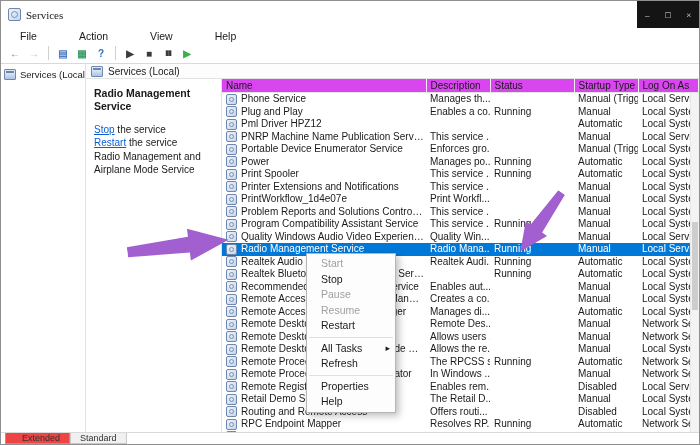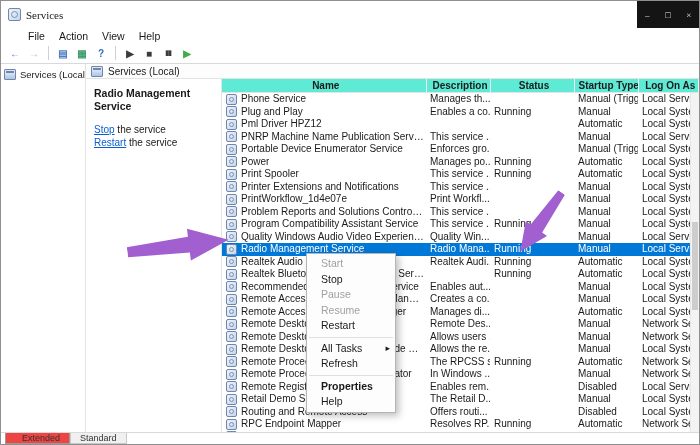--- a/index.html
+++ b/index.html
@@ -12,21 +12,21 @@
   
   .titlebar{height:27px; flex:none; display:flex; align-items:center; padding-left:7px; background:#fff;font-family:Liberation Serif, serif;}
   .app-icon{width:11px;height:11px;border:1px solid #6e87ad;border-radius:2px;
     background:linear-gradient(135deg,#eef3fa,#c7d6ec); position:relative; margin-right:5px;}
   .app-icon::after{content:'';position:absolute;inset:2px;border:1px solid #7d91b4;border-radius:50%;}
   .titlebar .title{font-size:11px;}
   .titlebar .spacer{flex:1;}
   .win-controls{width:62px;height:27px;background:#141414;display:flex;flex:none;}
   .win-controls span{flex:1;display:flex;align-items:center;justify-content:center;color:#e6e6e6;font-size:9px;cursor:default;}
   
-  .menubar{height:15px;flex:none;display:flex;align-items:center;padding-left:20px;font-size:10.5px;}
+  .menubar{height:15px;flex:none;display:flex;align-items:center;padding-left:12px;font-size:10.5px;gap:28px;}
   .mitem{padding:0 7px;}
   
   .toolbar{height:20px;flex:none;display:flex;align-items:center;gap:1px;padding-left:5px;border-bottom:1px solid #d9d9d9;}
   .tbtn{width:18px;height:16px;display:flex;align-items:center;justify-content:center;font-size:10px;font-weight:bold;}
   .tbtn.small{font-size:7px;letter-spacing:-1px;}
   .tsep{width:1px;height:14px;background:#d0d0d0;margin:0 4px;}
   
   .content{flex:1;display:flex;min-height:0;}
   .tree-panel{width:84px;flex:none;border-right:1px solid #e3e3e3;padding-top:3px;}
   .tree-item{display:flex;align-items:center;gap:4px;padding:2px 3px;white-space:nowrap;overflow:hidden;font-size:9.5px;}
@@ -40,41 +40,41 @@
   
   .side-desc{width:136px;flex:none;border-right:1px solid #e3e3e3;padding:8px 8px 0 8px;box-sizing:border-box;}
   .side-title{font-weight:bold;font-size:10.5px;line-height:13px;}
   .side-links{margin-top:10px;line-height:13px;}
   .side-links a{color:var(--link);text-decoration:underline;cursor:pointer;}
   .desc-label{margin-top:18px;}
   .desc-text{margin-top:2px;line-height:12.5px;}
   
   .table-area{flex:1;position:relative;overflow:hidden;min-width:0;}
   table.svc{width:100%;border-collapse:collapse;table-layout:fixed;}
-  table.svc th{height:13px;font-weight:bold;text-align:center;padding:0 0 0 4px;font-size:10px;
-    border-bottom:1px solid #e4e4e4;border-right:1px solid #efefef;white-space:nowrap;overflow:hidden;background:#5eead4;}
+  table.svc th{height:13px;font-weight:normal;text-align:left;padding:0 0 0 4px;font-size:10px;
+    border-bottom:1px solid #e4e4e4;border-right:1px solid #efefef;white-space:nowrap;overflow:hidden;background:#d946ef;}
   table.svc td{height:12.5px;line-height:12.5px;padding:0 2px 0 4px;font-size:10px;white-space:nowrap;overflow:hidden;}
   .cellflex{display:flex;align-items:center;gap:4px;overflow:hidden;}
   .svc-icon{width:9px;height:9px;flex:none;border:1px solid #6e87ad;border-radius:2px;
     background:linear-gradient(135deg,#eef3fa,#c7d6ec);position:relative;}
   .svc-icon::after{content:'';position:absolute;inset:2px;border:1px solid #7d91b4;border-radius:50%;}
   .nm{overflow:hidden;text-overflow:ellipsis;white-space:nowrap;}
   tr.selected td{background:var(--selection);color:#fff;}
   .vscroll{position:absolute;top:14px;right:0;bottom:0;width:8px;background:#f3f3f3;border-left:1px solid #e8e8e8;}
   .vthumb{position:absolute;left:1px;right:1px;top:38%;height:26%;background:#cdcdcd;}
   
   .statusbar{height:11px;flex:none;border-top:1px solid #d9d9d9;display:flex;align-items:stretch;padding-left:4px;background:#fff;}
   .stab{font-size:9px;line-height:10px;padding:0 9px;border:1px solid #c8c8c8;border-top:none;background:#f0f0f0;color:#333;}
   .stab.active{background:#ef4444;border-color:#9a9a9a;padding-left:16px;}
   
   .context-menu{position:absolute;left:305px;top:252px;width:88px;background:#fdfdfd;
     border:1px solid #b5b5b5;box-shadow:3px 3px 7px rgba(0,0,0,.25);padding:2px 0;z-index:40;}
   .cm-item{position:relative;height:15.5px;line-height:15.5px;padding-left:14px;font-size:10.5px;color:#1a1a1a;}
   .cm-item.disabled{color:#a0a0a0;}
-  .cm-item.bold{font-weight:bold;}
+  .cm-item.bold{font-weight:normal;}
   .cm-arrow{position:absolute;right:5px;top:0;font-size:9px;}
   .cm-sep{height:0;border-top:1px solid #e0e0e0;margin:3px 2px;}
   
   .arrow{position:absolute;z-index:60;}
   .arrow.a1{left:126px;top:228px;width:102px;height:34px;transform:rotate(-7deg);}
   .arrow.a2{left:504px;top:208px;width:72px;height:26px;transform:rotate(125deg);}
 </style>
 </head>
 <body>
 
@@ -128,20 +128,21 @@
       </div>
 
       <div class="main-body">
 
         <div class="side-desc">
           <div class="side-title">Radio Management Service</div>
           <div class="side-links">
               <div><a>Stop</a> the service</div>
               <div><a>Restart</a> the service</div>
             </div>
+          <div class="desc-text">Radio Management and Airplane Mode Service</div>
         </div>
 
         <div class="table-area">
           <table class="svc">
             <colgroup>
               <col style="width:204px">
                 <col style="width:64px">
                 <col style="width:84px">
                 <col style="width:64px">
                 <col>

